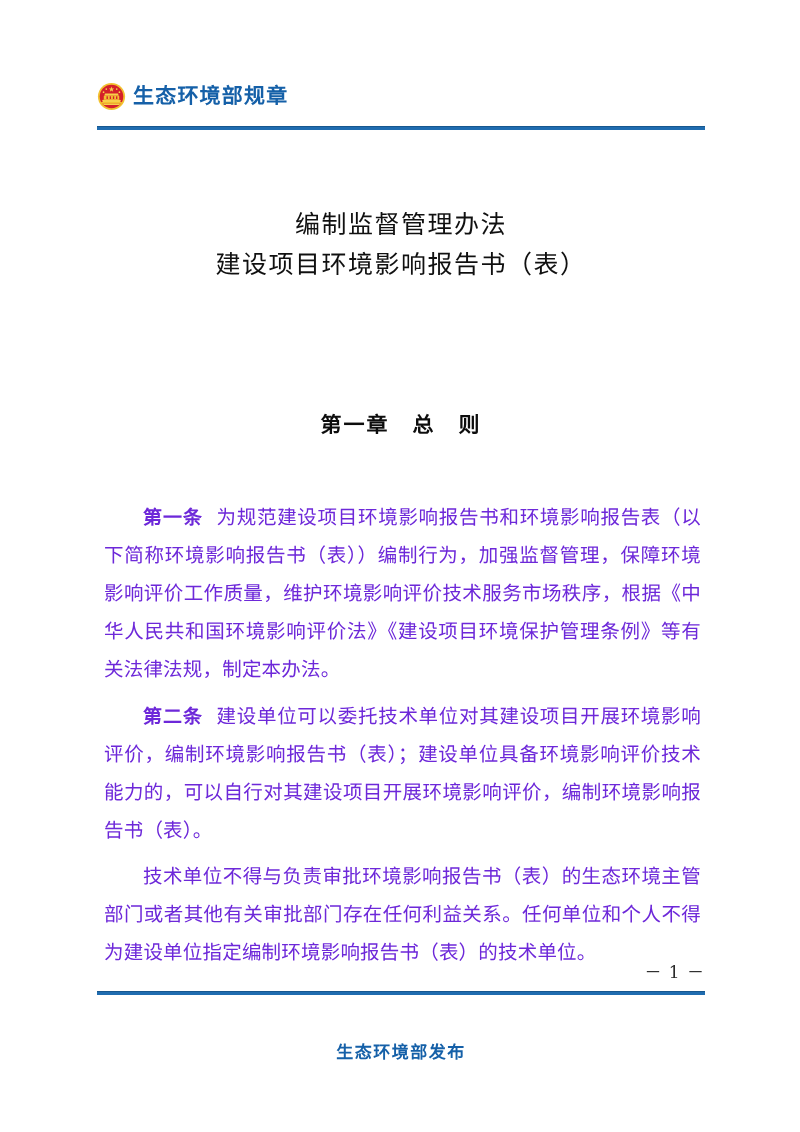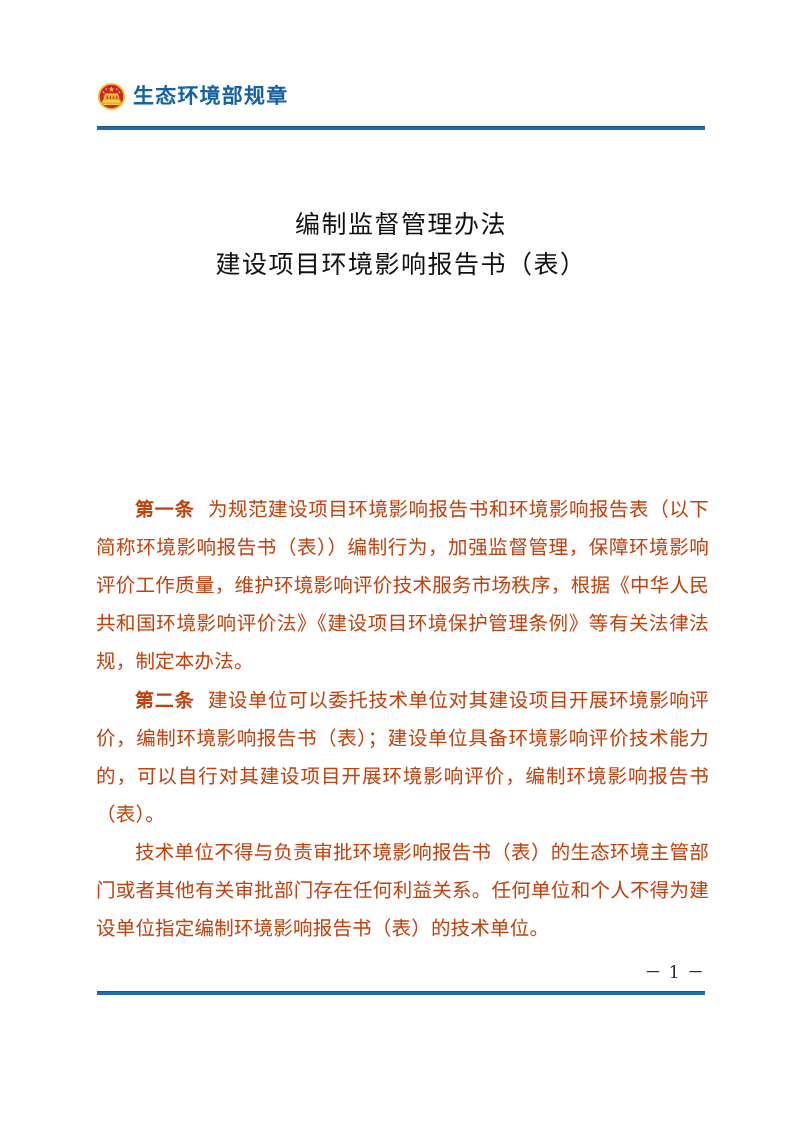--- a/index.html
+++ b/index.html
@@ -120,25 +120,25 @@
     position: absolute;
     left: 96px;
     top: 490px;
     width: 613px;
   }
 
   .para {
     font-family: "DejaVu Serif", serif;
     font-size: 19.5px;
     line-height: 38px;
-    color: #c2410c;
+    color: #6d28d9;
     text-align: justify;
     text-indent: 39px;
     letter-spacing: 0.2px;
-    margin: 0;
+    margin: 8px;
   }
   .para + .para { margin-top: 0; }
 
   .article-label {
     font-family: "DejaVu Sans", sans-serif;
     font-weight: bold;
     font-size: 19px;
     letter-spacing: 0.5px;
   }
   .label-gap { display: inline-block; width: 13px; }
@@ -201,20 +201,21 @@
   </div>
 
   <div class="rule-top"></div>
 
   <div class="doc-title">
     <span class="doc-title-line">编制监督管理办法</span>
     <span class="doc-title-line">建设项目环境影响报告书（表）</span>
   </div>
 
 
+  <div class="chapter-heading">第一章　总　则</div>
 
   <div class="article-stack">
 
     <p class="para">
       <span class="article-label">第一条</span><span class="label-gap"></span><span>为规范建设项目环境影响报告书和环境影响报告表（以下简称环境影响报告书（表））编制行为，加强监督管理，保障环境影响评价工作质量，维护环境影响评价技术服务市场秩序，根据《中华人民共和国环境影响评价法》《建设项目环境保护管理条例》等有关法律法规，制定本办法。</span>
     </p>
 
     <p class="para">
       <span class="article-label">第二条</span><span class="label-gap"></span><span>建设单位可以委托技术单位对其建设项目开展环境影响评价，编制环境影响报告书（表）；建设单位具备环境影响评价技术能力的，可以自行对其建设项目开展环境影响评价，编制环境影响报告书（表）。</span>
     </p>
@@ -222,14 +223,15 @@
     <p class="para">
       <span>技术单位不得与负责审批环境影响报告书（表）的生态环境主管部门或者其他有关审批部门存在任何利益关系。任何单位和个人不得为建设单位指定编制环境影响报告书（表）的技术单位。</span>
     </p>
 
   </div>
 
   <div class="page-number">－ 1 －</div>
 
   <div class="rule-bottom"></div>
 
+  <div class="issuer">生态环境部发布</div>
 
 </div>
 
 </body></html>

